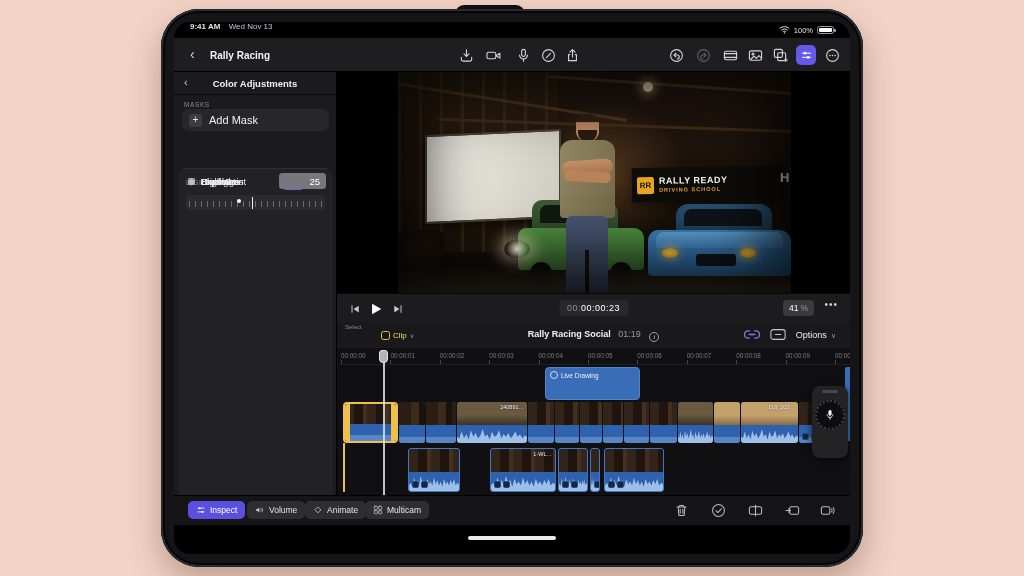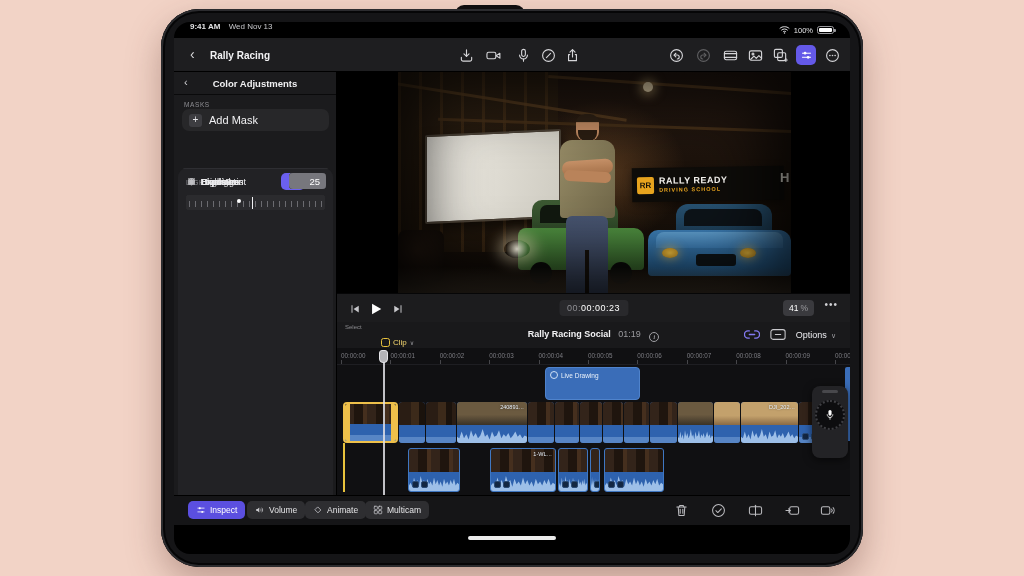--- a/index.html
+++ b/index.html
@@ -41,21 +41,21 @@
   .add-mask span.lbl { font-size:11px; color:#f0f0f2; }
   .enhance-btn { position:absolute; left:8px; top:65px; width:147px; height:23px; background:#6358e6; border-radius:7px; display:flex; align-items:center; justify-content:center; gap:6px; font-size:8.5px; color:#fff; }
   .light-panel { position:absolute; left:4px; top:96px; width:155px; height:327px; background:#222225; border-radius:9px 9px 0 0; overflow:hidden; }
   .light-row { position:absolute; left:0; top:0; width:100%; height:30px; }
   .light-row .lab { position:absolute; left:8px; top:11px; font-size:7px; letter-spacing:.6px; color:#8e8e93; }
   .light-wand { position:absolute; right:28px; top:5px; width:24px; height:17px; background:#6b60ee; border-radius:5px; display:flex; align-items:center; justify-content:center; }
   .light-chev { position:absolute; right:8px; top:8px; color:#9a9a9e; font-size:8px; }
   .slider-row { position:absolute; left:0; width:100%; height:51px; border-top:1px solid #2e2e32; }
   .sl-ico { position:absolute; left:8px; top:7px; font-size:9px; color:#c0c0c4; width:11px; text-align:center; }
   .sl-name { position:absolute; left:23px; top:8px; font-size:9px; color:#ececee; }
-  .sl-pill { position:absolute; right:7px; top:4px; width:37px; height:16px; border-radius:4px; font-size:9.5px; color:#fff; text-align:right; padding:2.5px 6px 0 0;margin-left:26px; }
+  .sl-pill { position:absolute; right:7px; top:4px; width:47px; height:16px; border-radius:4px; font-size:9.5px; color:#fff; text-align:right; padding:2.5px 6px 0 0;margin-left:26px; }
   .dark-pill .sl-pill { background:#434347; }
   .light-pill .sl-pill { background:#77777d; }
   .sl-ruler { position:absolute; left:8px; right:8px; top:26px; height:15px; background:#2b2b2e; border-radius:3px;
      background-image:repeating-linear-gradient(90deg,#6b6b70 0 1px,transparent 1px 6px);
      background-size:96% 6px; background-repeat:no-repeat; background-position:50% calc(100% - 3px); }
   .sl-dot { position:absolute; top:4px; width:4px; height:4px; background:#fff; border-radius:50%; margin-left:-2px; }
   .sl-line { position:absolute; top:1.5px; width:1.5px; height:12px; background:#f2f2f4; margin-left:-1px; }
 
   
   .preview { position:absolute; left:163px; top:50px; width:513px; height:221px; background:#000; }
@@ -106,21 +106,21 @@
   .timecode { position:absolute; left:50%; transform:translateX(-50%); top:6px; height:16px; background:#29292c; border-radius:4px; padding:3px 8px 0; font-size:9px; letter-spacing:.5px; color:#fff; }
   .timecode .dim { color:#8e8e93; }
   .zoom-pill { position:absolute; right:36px; top:6px; height:16px; background:#3a3a3e; border-radius:4px; padding:3px 6px 0; font-size:8.5px; color:#fff; }
   .zoom-pill .dim { color:#9a9a9e; margin-left:2px; }
   .more-dots { position:absolute; right:12px; top:5px; color:#d0d0d4; font-size:10px; letter-spacing:1px; }
 
   
   .tl-header { position:absolute; left:163px; top:300px; width:513px; height:26px; background:#19191b; }
   .sel-block { position:absolute; left:8px; top:2px; }
   .sel-block .s1 { font-size:6px; color:#8a8a8e; display:block; }
-  .sel-block .row { display:flex; align-items:center; gap:3px; margin-top:8px;padding-left:36px; }
+  .sel-block .row { display:flex; align-items:center; gap:3px; margin-top:1px;padding-left:36px; }
   .clip-ico { width:9px; height:9px; border:1.5px solid #e8c23c; border-radius:2.5px; }
   .sel-block .s2 { font-size:8px; color:#f5d76e; }
   .sel-block .chev { font-size:6px; color:#9a9a9e; }
   .tl-title-wrap { position:absolute; width:100%; top:7px; text-align:center; font-size:9px; }
   .tl-title-wrap .t { font-weight:bold; color:#f2f2f4; }
   .tl-title-wrap .d { color:#9a9a9e; margin-left:5px; }
   .info-ico { display:inline-block; width:10px; height:10px; border:1px solid #a0a0a4; border-radius:50%; font-size:7px; line-height:9px; color:#c8c8cc; text-align:center; margin-left:6px; vertical-align:-2px; font-style:italic; font-family:"Liberation Serif", serif; }
   .tlh-ico { position:absolute; top:5px; width:17px; height:15px; display:flex; align-items:center; justify-content:center; }
   .tlh-ico svg { fill:none; stroke-linecap:round; }
   .options { position:absolute; right:14px; top:8px; font-size:9px; color:#ececf0; }

